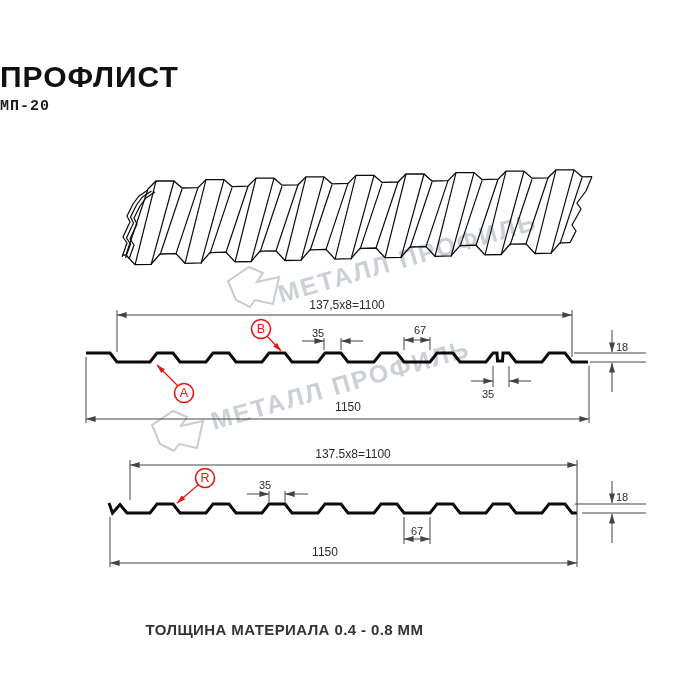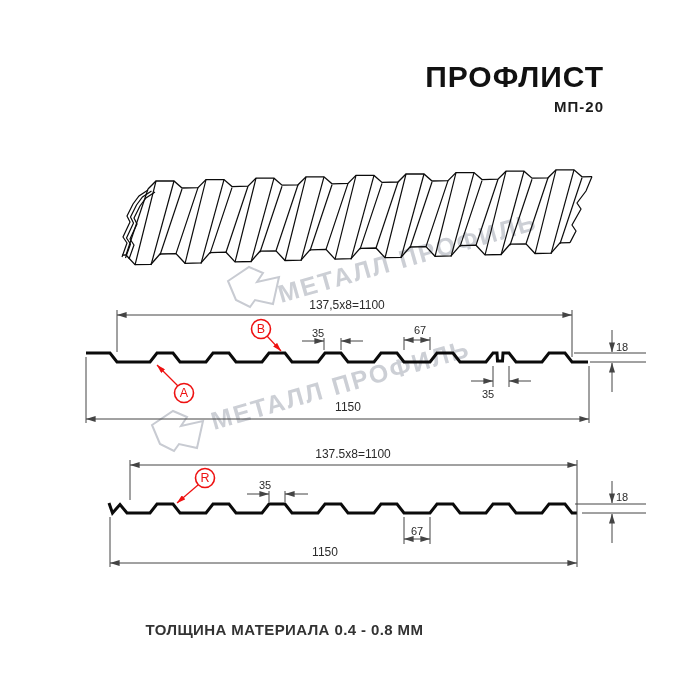--- a/index.html
+++ b/index.html
@@ -1,27 +1,27 @@
 <!DOCTYPE html>
 <html><head>
 <meta charset="utf-8">
 <style>
   html,body{margin:0;padding:0;}
   body{
     width:700px;height:700px;background:#ffffff;position:relative;overflow:hidden;
     font-family:"Liberation Sans",sans-serif;
   }
   #stage{position:absolute;left:0;top:0;width:700px;height:700px;}
-  .hdr{position:absolute;left:0;top:62px;width:604px;text-align:right;}
+  .hdr{position:absolute;left:0;top:62px;width:604px;text-align:left;}
   .hdr h1{
     margin:0;font-size:30px;line-height:30px;font-weight:700;letter-spacing:1px;
     color:#111;font-family:"Liberation Sans",sans-serif;
   }
   .hdr .sub{
-    margin-top:7px;font-size:15px;line-height:15px;font-weight:700;letter-spacing:1px;color:#1c1c1c;
+    margin-top:7px;font-size:15px;line-height:15px;font-weight:700;letter-spacing:1px;color:#1c1c1c;font-family:Liberation Mono, monospace;
   }
   .ftr{
     position:absolute;left:0;top:621px;width:569px;text-align:center;
     font-size:15px;font-weight:700;letter-spacing:.4px;color:#333;
   }
   svg text{font-family:"Liberation Sans",sans-serif;}
   .dim{font-size:12px;fill:#2b2b2b;}
   .dimS{font-size:11px;fill:#2b2b2b;}
   .mk{font-size:12.5px;fill:var(--accent,#ee1111);}
   .wm{font-size:25px;font-weight:700;letter-spacing:2px;fill:var(--wmcol,#c8cbd2);opacity:.92;}

